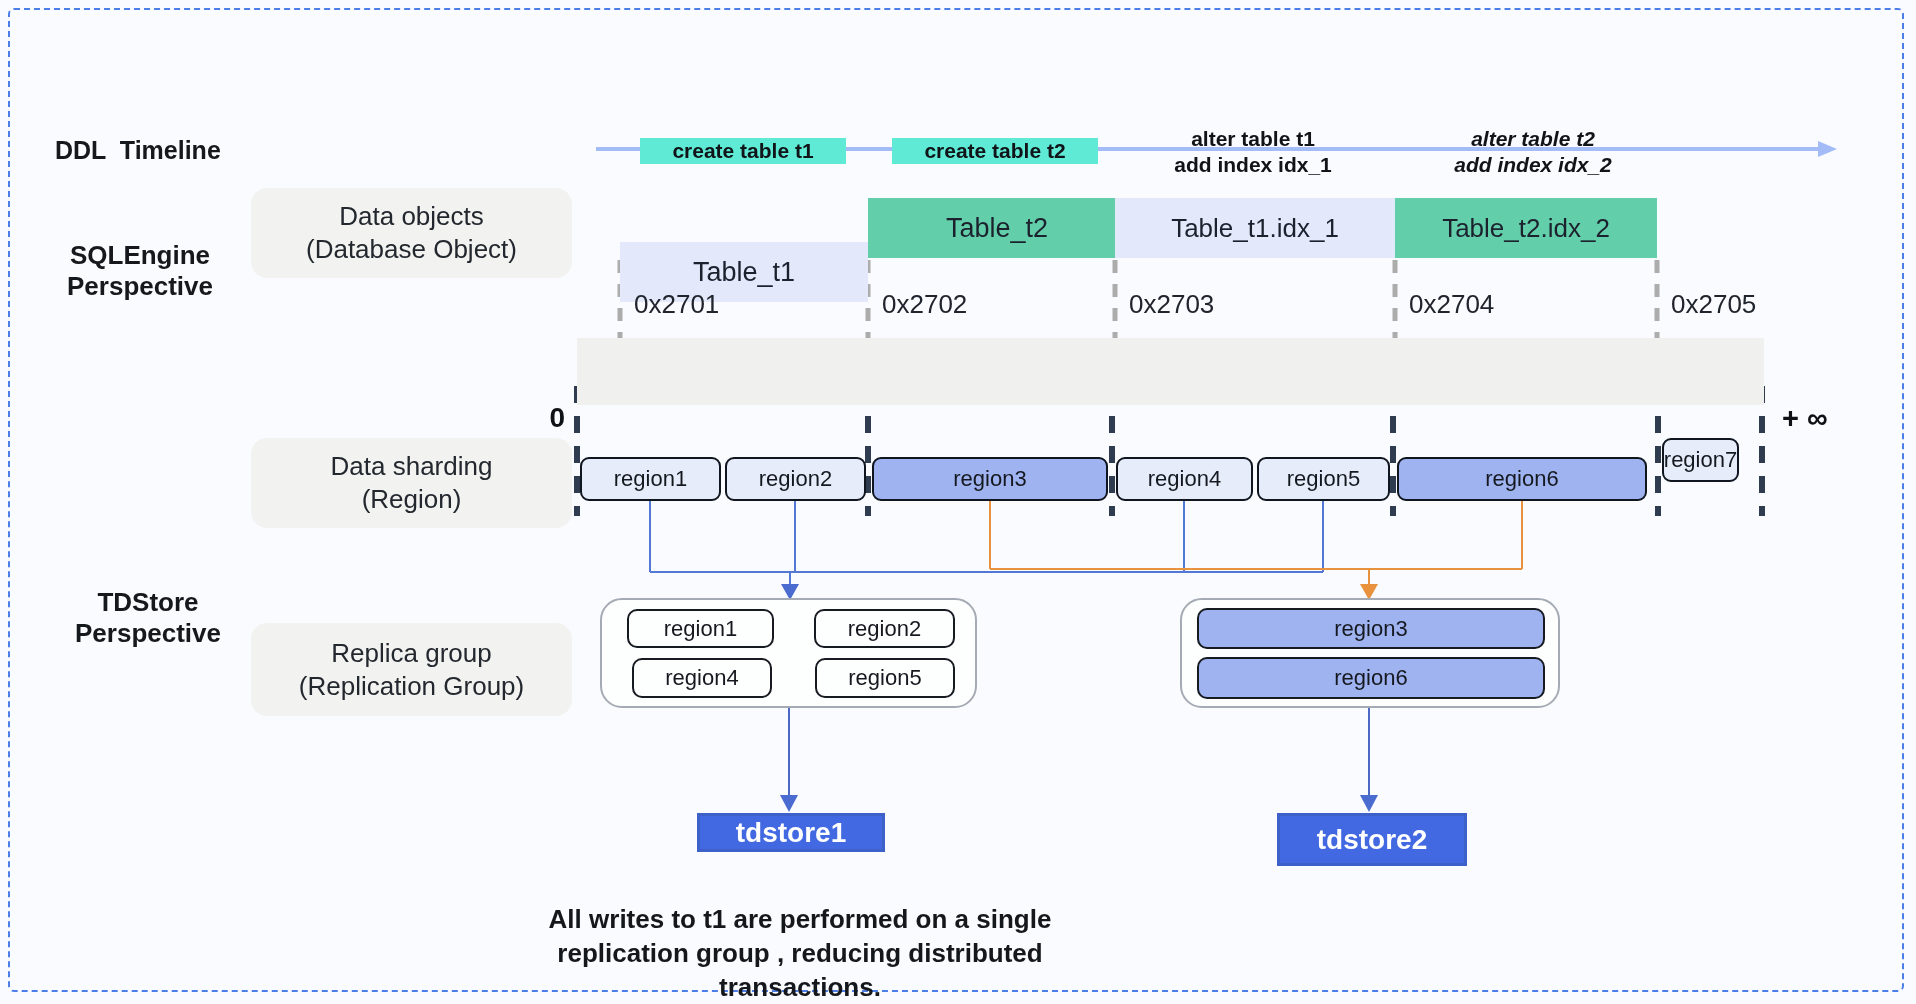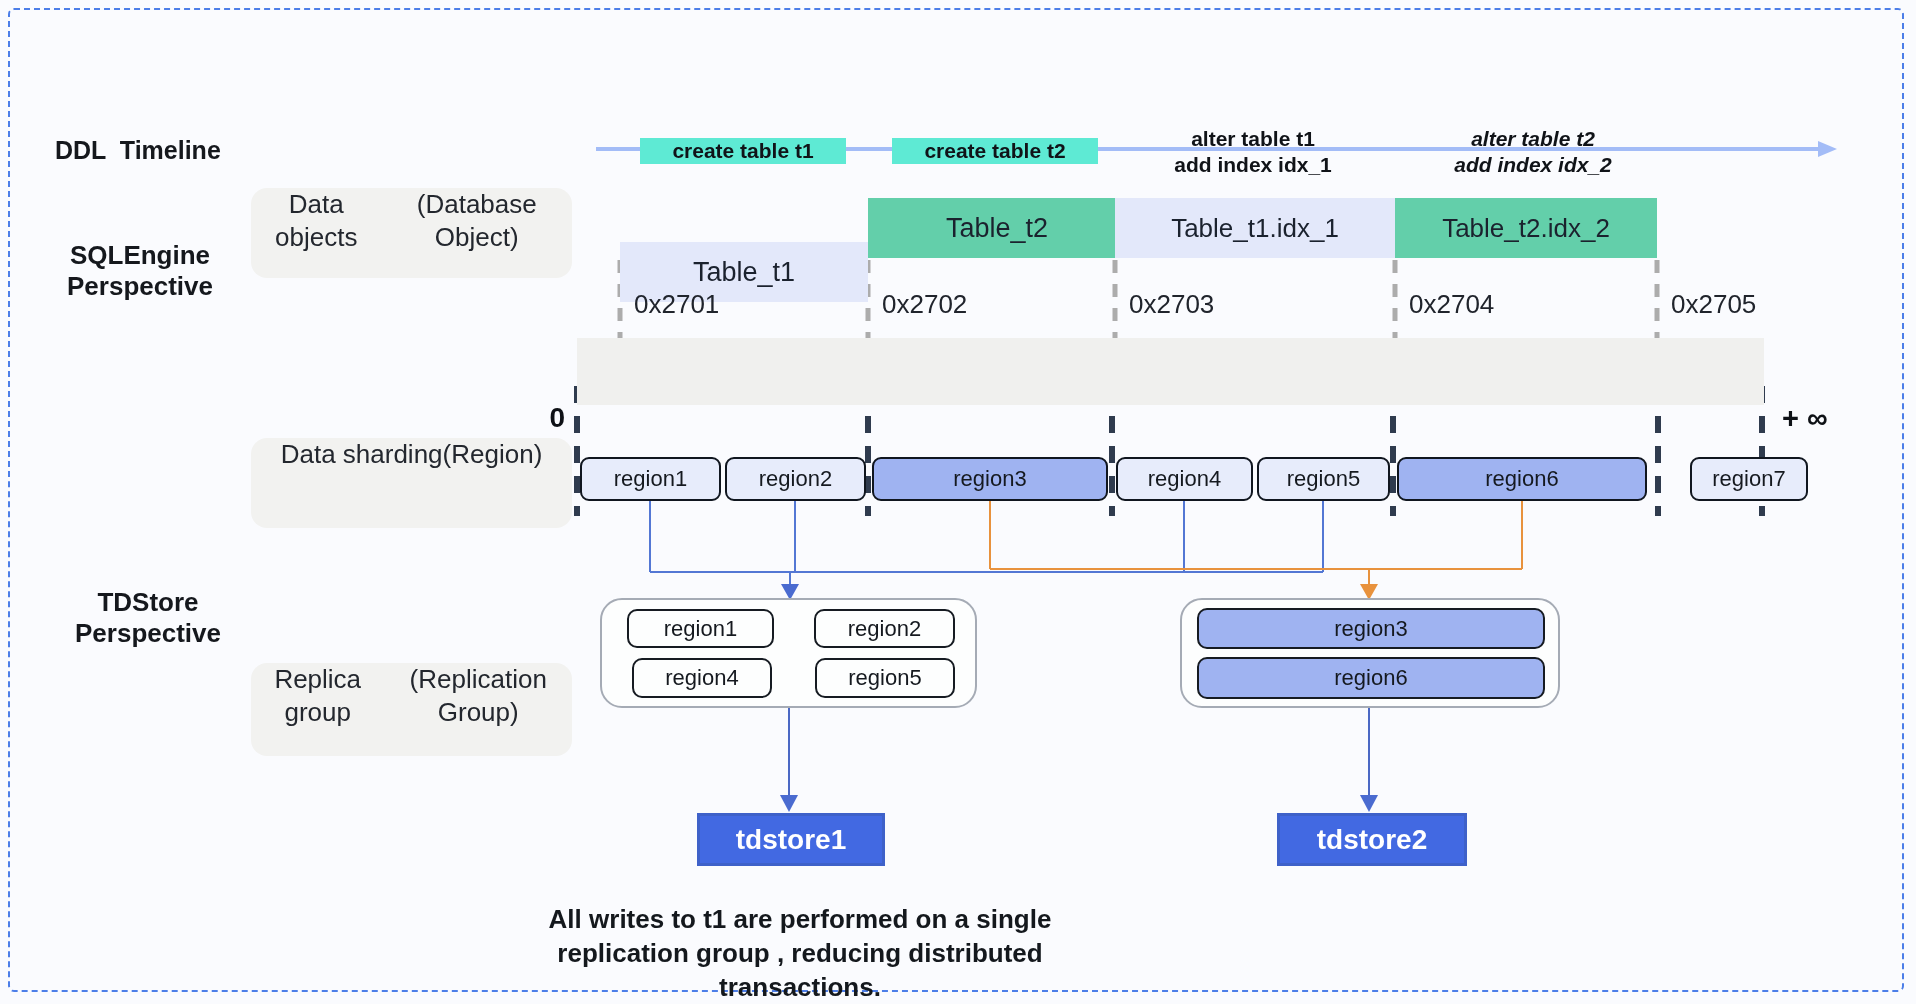--- a/index.html
+++ b/index.html
@@ -1,21 +1,21 @@
 <!DOCTYPE html>
 <html><head>
 <meta charset="utf-8">
 <style>
   html,body{margin:0;padding:0;background:#ffffff;}
   body{font-family:"Liberation Sans", sans-serif;}
   #canvas{position:relative;width:1916px;height:1004px;background:#FAFBFE;overflow:hidden;}
   .frame{position:absolute;left:8px;top:8px;width:1896px;height:984px;border:2px dashed #4C7EE8;border-radius:6px;box-sizing:border-box;}
   .abs{position:absolute;box-sizing:border-box;}
   .bold-label{font-weight:700;color:#15181D;}
-  .pill{background:#F2F2F0;border-radius:16px;color:#23272E;text-align:center;display:flex;flex-direction:row;justify-content:center;font-size:26px;line-height:33px;}
+  .pill{background:#F2F2F0;border-radius:16px;color:#23272E;text-align:center;display:flex;flex-direction:column;justify-content:center;font-size:26px;line-height:33px;}
   .tl-label{font-size:21px;font-weight:600;color:#101318;text-align:center;line-height:26px;}
   .tl-label.masked{background:#5eead4;}
   .objbox{height:60px;display:flex;align-items:center;justify-content:center;font-size:27px;color:#1B222E;}
   .obj-lav{background:#E3E8FA;}
   .obj-grn{background:#63CFAA;}
   .hex{font-size:26px;color:#20242C;text-align:right;}
   .band{background:#F0F0EE;}
   .region{height:44px;border:2px solid #10161F;border-radius:9px;display:flex;align-items:center;justify-content:center;font-size:22px;color:#15191F;}
   .reg-light{background:#E7ECFB;}
   .reg-blue{background:#9FB3F1;}
@@ -95,21 +95,21 @@
   </div>
 
   <div class="abs pill" style="left:251px;top:188px;width:321px;height:90px;">
     <div>Data objects</div>
     <div>(Database Object)</div>
   </div>
   <div class="abs pill" style="left:251px;top:438px;width:321px;height:90px;">
     <div>Data sharding</div>
     <div>(Region)</div>
   </div>
-  <div class="abs pill" style="left:251px;top:623px;width:321px;height:93px;margin-top:40px;">
+  <div class="abs pill" style="left:251px;top:623px;width:321px;height:93px;">
     <div>Replica group</div>
     <div>(Replication Group)</div>
   </div>
 
   <div class="abs tl-label masked" style="left:640px;top:138px;width:206px;">create table t1</div>
   <div class="abs tl-label masked" style="left:892px;top:138px;width:206px;">create table t2</div>
   <div class="abs tl-label" style="left:1140px;top:126px;width:226px;">
     <div>alter table t1</div>
     <div>add index idx_1</div>
   </div>
@@ -133,35 +133,35 @@
 
   <div class="abs axis-num" style="left:520px;top:402px;width:45px;text-align:right;font-size:28px;">0</div>
   <div class="abs axis-num" style="left:1782px;top:402px;font-size:29px;">+ ∞</div>
 
   <div class="abs region reg-light" style="left:580px;top:457px;width:141px;">region1</div>
   <div class="abs region reg-light" style="left:725px;top:457px;width:141px;">region2</div>
   <div class="abs region reg-blue" style="left:872px;top:457px;width:236px;">region3</div>
   <div class="abs region reg-light" style="left:1116px;top:457px;width:137px;">region4</div>
   <div class="abs region reg-light" style="left:1257px;top:457px;width:133px;">region5</div>
   <div class="abs region reg-blue" style="left:1397px;top:457px;width:250px;">region6</div>
-  <div class="abs region reg-light" style="left:1662px;top:457px;width:118px;margin-left:28px;">region7</div>
+  <div class="abs region reg-light" style="left:1662px;top:438px;width:77px;">region7</div>
 
   <div class="abs group" style="left:600px;top:598px;width:377px;height:110px;">
     <div class="abs member" style="left:25px;top:9px;width:147px;height:39px;">region1</div>
     <div class="abs member" style="left:212px;top:9px;width:141px;height:39px;">region2</div>
     <div class="abs member" style="left:30px;top:58px;width:140px;height:40px;">region4</div>
     <div class="abs member" style="left:213px;top:58px;width:140px;height:40px;">region5</div>
   </div>
 
   <div class="abs group" style="left:1180px;top:598px;width:380px;height:110px;">
     <div class="abs member blue" style="left:15px;top:8px;width:348px;height:41px;">region3</div>
     <div class="abs member blue" style="left:15px;top:57px;width:348px;height:42px;">region6</div>
   </div>
 
-  <div class="abs tdstore" style="left:697px;top:813px;width:188px;height:53px;">tdstore1</div>
+  <div class="abs tdstore" style="left:697px;top:813px;width:188px;height:39px;">tdstore1</div>
   <div class="abs tdstore" style="left:1277px;top:813px;width:190px;height:53px;">tdstore2</div>
 
   <div class="abs note" style="left:440px;top:902px;width:720px;font-weight:bold;">
     <div>All writes to t1 are performed on a single</div>
     <div>replication group , reducing distributed</div>
     <div>transactions.</div>
   </div>
 </div>
 
 </body></html>

